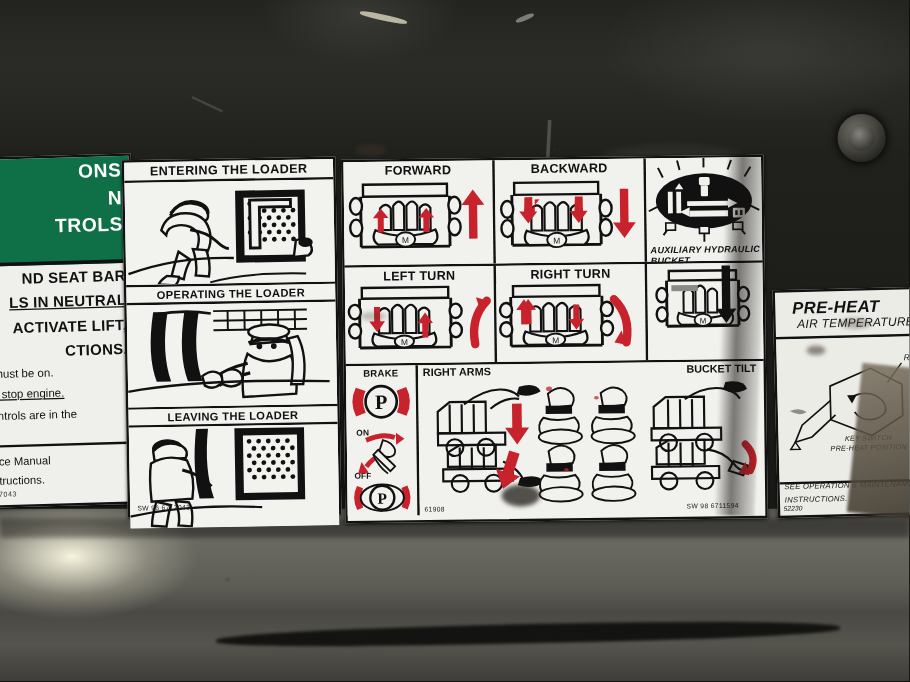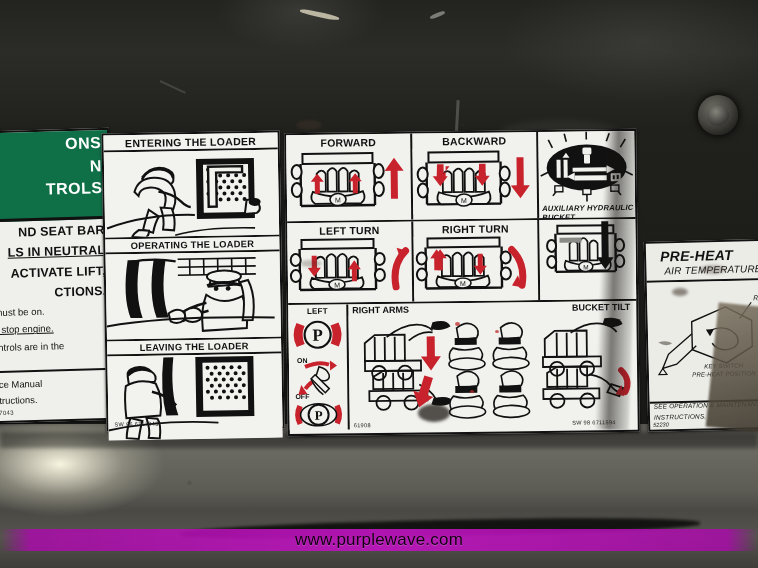--- a/index.html
+++ b/index.html
@@ -476,21 +476,21 @@
           <text x="46" y="50" font-size="6.5" text-anchor="middle" fill="#111" font-family="Liberation Sans, sans-serif">M</text>
           <path d="M62 2 l7 0 l0 36 l5 0 l-8.5 12 l-8.5-12 l5 0 z" fill="#111"></path>
           <rect x="20" y="18" width="22" height="5" fill="#8a8a86"></rect>
         </svg>
       </div>
     </div>
     <div class="rowsep"></div>
 
     <div class="grid2" style="height:125px;">
       <div class="cell" style="width:58px;">
-        <div class="cellhead" style="font-size:8px;">LEFT</div>
+        <div class="cellhead" style="font-size:8px;">BRAKE</div>
         <svg viewBox="0 0 58 112" width="58" height="112">
           <rect width="58" height="112" fill="#f1f1ed"></rect>
 
           <path d="M8 6 q-6 12 0 24 l8-3 q-4-9 0-18 z" fill="#c8232c"></path>
           <path d="M50 6 q6 12 0 24 l-8-3 q4-9 0-18 z" fill="#c8232c"></path>
           <circle cx="29" cy="18" r="13" fill="#f1f1ed" stroke="#111" stroke-width="2.2"></circle>
           <text x="29" y="24" font-size="17" text-anchor="middle" fill="#111" font-family="Liberation Serif, serif" font-weight="bold">P</text>
 
           <text x="8" y="46" font-size="7" fill="#111" font-family="Liberation Sans, sans-serif" font-weight="bold">ON</text>
           <text x="6" y="82" font-size="7" fill="#111" font-family="Liberation Sans, sans-serif" font-weight="bold">OFF</text>
@@ -633,17 +633,14 @@
   <div class="smudge" style="left:418px;top:404px;width:32px;height:18px;background:rgba(30,25,20,.75);"></div>
   <div class="smudge" style="left:672px;top:288px;width:16px;height:8px;"></div>
   <div class="smudge" style="left:700px;top:265px;width:26px;height:9px;opacity:.6;"></div>
   <div class="redsplat" style="left:455px;top:322px;width:5px;height:4px;"></div>
   <div class="redsplat" style="left:495px;top:330px;width:4px;height:3px;"></div>
   <div class="redsplat" style="left:470px;top:390px;width:4px;height:3px;"></div>
 
   <div style="position:absolute;left:600px;top:130px;width:34px;height:300px;background:linear-gradient(90deg,rgba(0,0,0,.0),rgba(20,18,16,.55) 40%,rgba(0,0,0,.1));transform:rotate(2deg);filter:blur(1px);"></div>
   <div style="position:absolute;left:712px;top:305px;width:58px;height:125px;background:linear-gradient(160deg,rgba(120,110,92,.85),rgba(60,54,44,.9));filter:blur(1.2px);transform:rotate(6deg);"></div>
 
-  <div id="watermark">
-    <span>www.purplewave.com</span>
-  </div>
 
 </div>
 
 </body></html>

